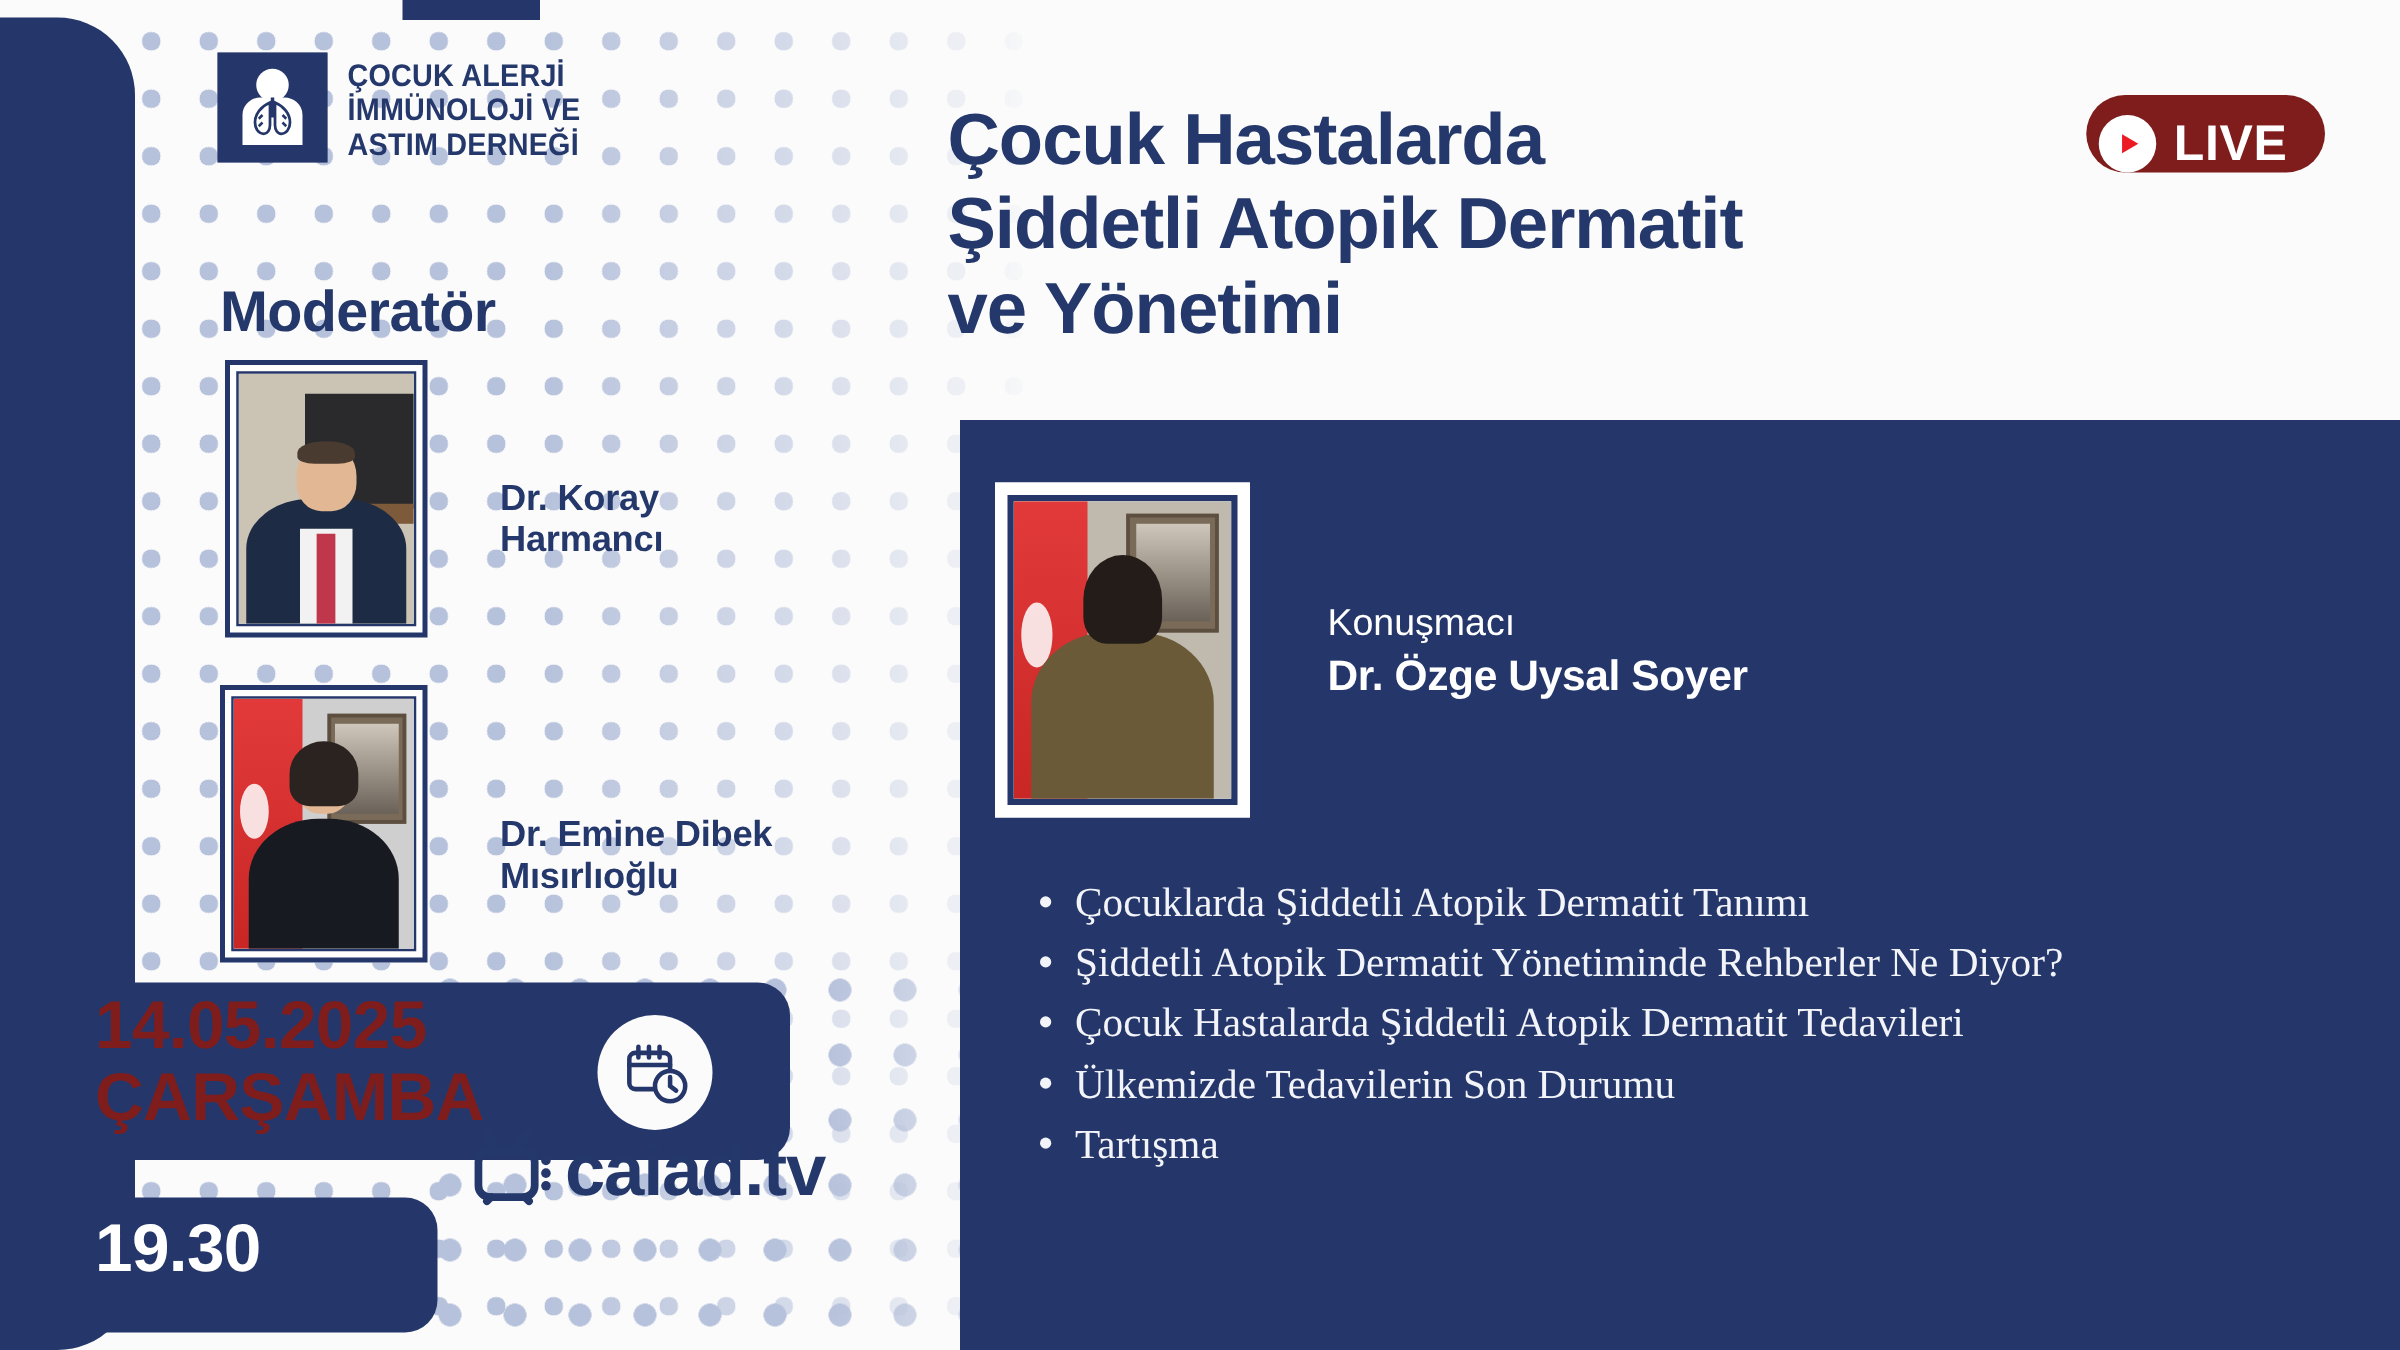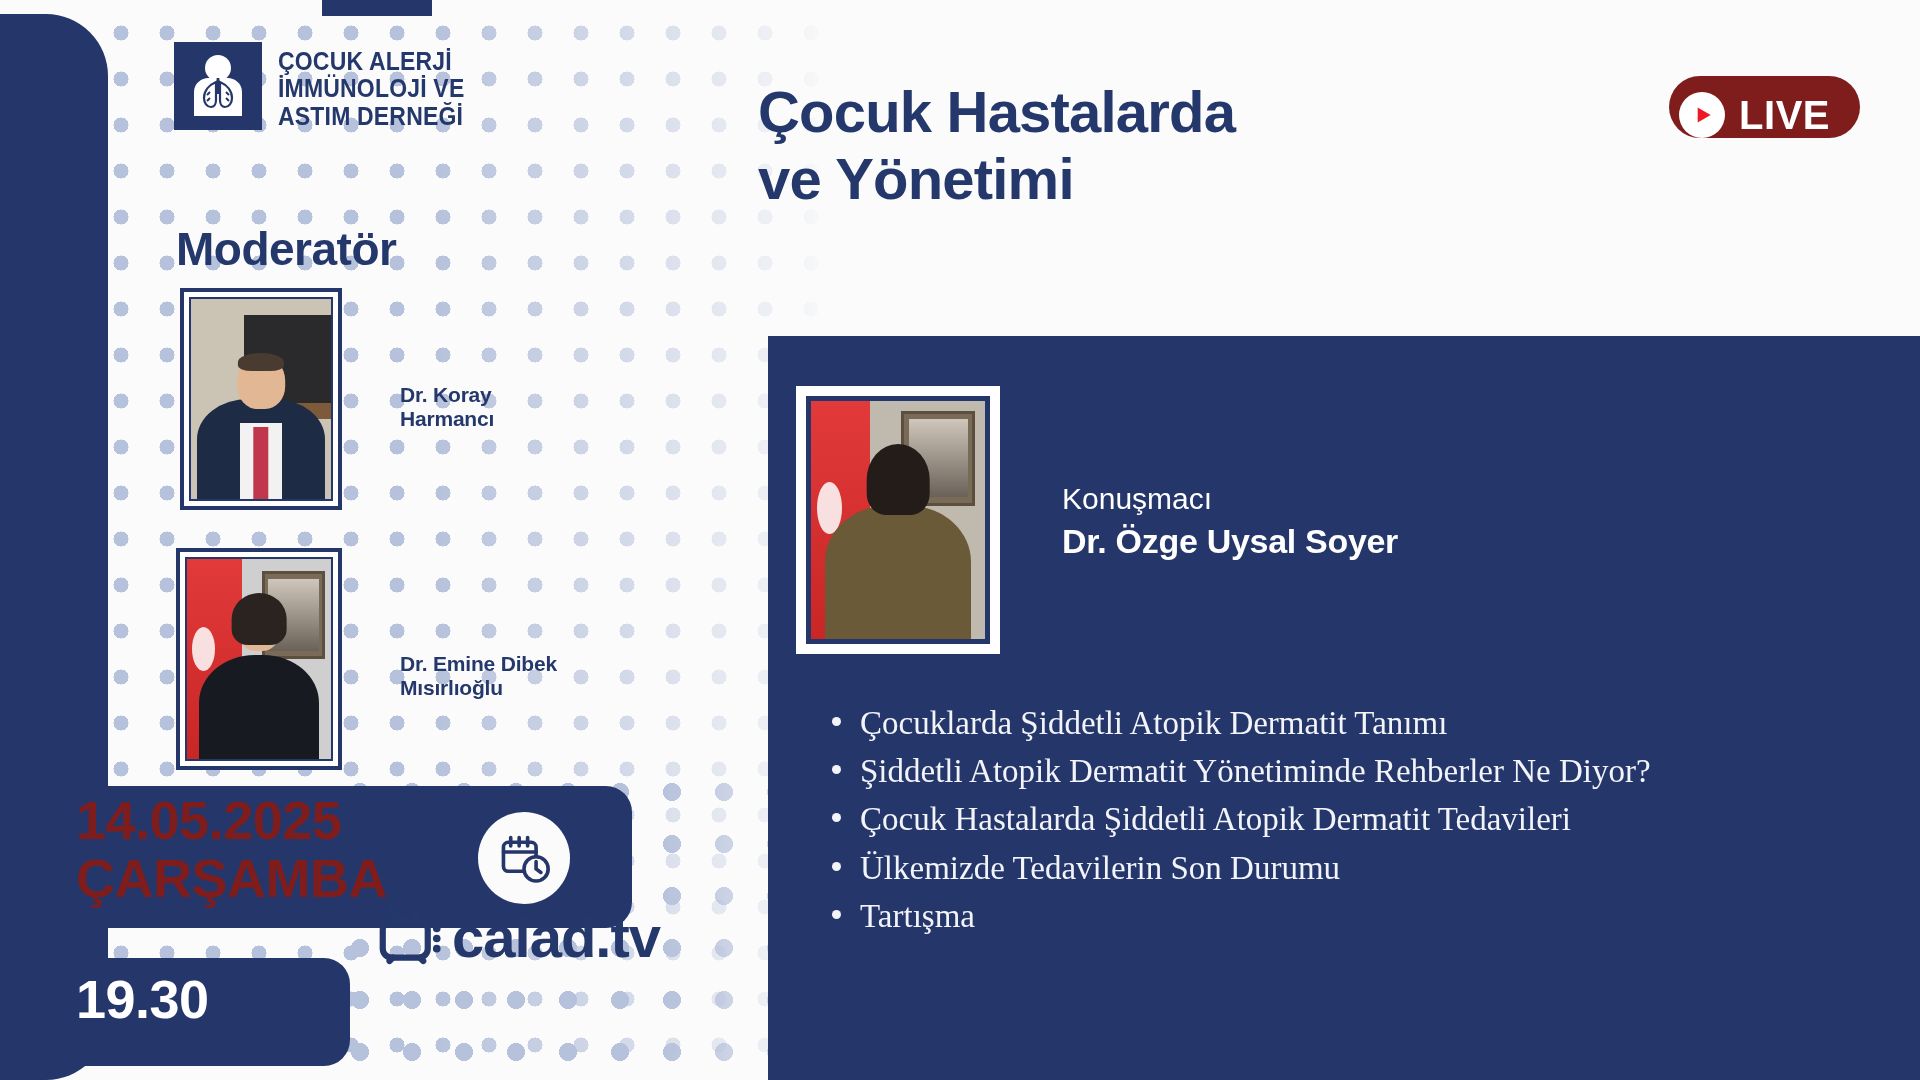--- a/index.html
+++ b/index.html
@@ -62,21 +62,21 @@
     color:#24386C; font-size:46px; font-weight:bold; letter-spacing:-.5px;
   }
   .photo-frame{ position:absolute; border:4px solid #25376A; background:#fff; padding:5px; }
   .photo-frame .inner{ width:100%; height:100%; border:2px solid #25376A; overflow:hidden; position:relative; }
   .ph{ position:absolute; inset:0; }
 
   #mod1-frame{ left:180px; top:288px; width:162px; height:222px; }
   #mod2-frame{ left:176px; top:548px; width:166px; height:222px; }
 
   .person-name{
-    position:absolute; color:#24386C; font-size:21px; font-weight:bold; line-height:1.14; letter-spacing:-.2px;
+    position:absolute; color:#24386C; font-size:29px; font-weight:bold; line-height:1.14; letter-spacing:-.2px;
   }
   #mod1-name{ left:400px; top:383px; width:290px; }
   #mod2-name{ left:400px; top:652px; width:330px; }
 
   
   #date-text{
     position:absolute; left:76px; top:792px; color:#7f1d1d; font-size:54px; font-weight:bold;
     line-height:1.07; letter-spacing:-.5px;
   }
   #time-text{
@@ -174,20 +174,21 @@
   <span id="live-play">
     <svg viewBox="0 0 24 24" width="26" height="26">
         <path d="M8 5l12 7-12 7z" fill="#EC1B23"></path>
       </svg>
   </span>
   <span id="live-text">LIVE</span>
 </div>
 
 <div id="headline">
   <div>Çocuk Hastalarda</div>
+  <div>Şiddetli Atopik Dermatit</div>
   <div>ve Yönetimi</div>
 </div>
 
 <div id="moderator-label">Moderatör</div>
 
 <div class="photo-frame" id="mod1-frame">
   <div class="inner">
     <div class="ph" id="mod1-art">
       <div class="bg-wall"></div>
         <div class="chair"></div>

